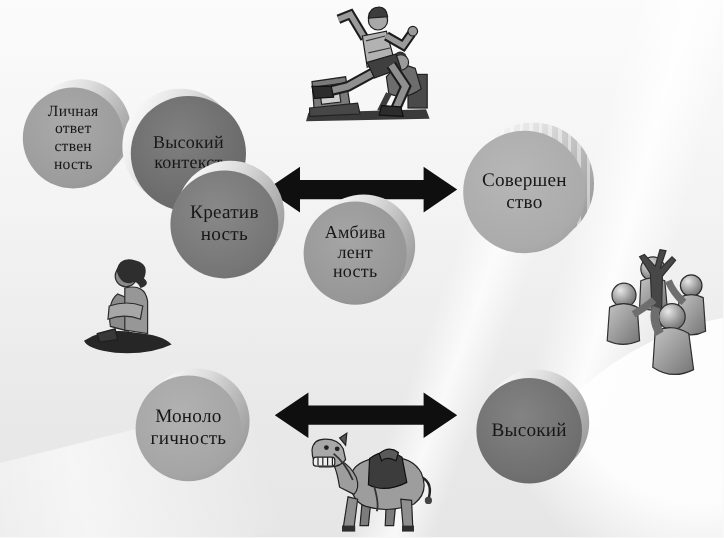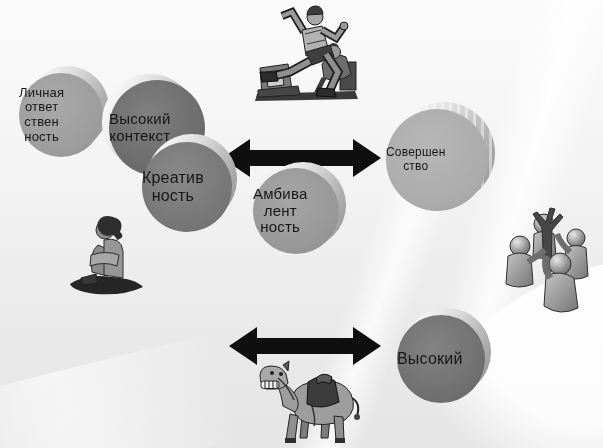--- a/index.html
+++ b/index.html
@@ -23,26 +23,27 @@
     position:absolute;inset:0;border-radius:50%;
     background:linear-gradient(115deg,#fcfcfc 8%,#dedede 42%,#949494 95%);
   }
   .rim.striated{
     background:
       repeating-linear-gradient(90deg,rgba(255,255,255,.45) 0 3px,rgba(255,255,255,0) 3px 8px),
       linear-gradient(115deg,#fcfcfc 8%,#dedede 42%,#949494 95%);
   }
   .disc{
     position:absolute;inset:0;border-radius:50%;
-    display:flex;align-items:center;justify-content:flex-start;text-align:center;
+    display:flex;align-items:center;justify-content:center;text-align:center;
     background:var(--fill,#999);
     background:radial-gradient(circle at 42% 36%,
       color-mix(in srgb,var(--fill,#999),white 14%) 0%,
       var(--fill,#999) 68%,
       color-mix(in srgb,var(--fill,#999),black 12%) 100%);
+    font-family:Liberation Serif, serif;
   }
   .label{white-space:pre-line;color:#171717;line-height:1.13;letter-spacing:.2px;}
   
   .arrow{position:absolute;}
   .art{position:absolute;}
 </style>
 </head>
 <body>
 
 <div class="stage">
@@ -92,25 +93,32 @@
     <div class="disc" style="--fill: #979797;">
       <span class="label" style="font-size:15px">Амбива
 лент
 ность</span>
     </div>
   </div>
 
   <div class="node" style="left:386px;top:109px;width:102px;height:102px;z-index:4">
     <div class="rim striated" style="transform:translate(7px,-7px)"></div>
     <div class="disc" style="--fill: #ababab;">
-      <span class="label" style="font-size:12px">Совершен
+      <span class="label" style="font-size:16px">Совершен
 ство</span>
     </div>
   </div>
 
+  <div class="node" style="left:113px;top:313px;width:88px;height:88px;z-index:2">
+    <div class="rim" style="transform:translate(7px,-6px)"></div>
+    <div class="disc" style="--fill: #a5a5a5;">
+      <span class="label" style="font-size:16px">Моноло
+гичность</span>
+    </div>
+  </div>
 
   <div class="node" style="left:397px;top:315px;width:88px;height:88px;z-index:2">
     <div class="rim" style="transform:translate(6px,-7px)"></div>
     <div class="disc" style="--fill: #6f6f6f;">
       <span class="label" style="font-size:16px">Высокий</span>
     </div>
   </div>
 
   <svg class="art" style="left:252px;top:2px;z-index:6" width="110" height="103" viewBox="0 0 110 103">
     <path d="M5 92 L103 89 L106 97 L3 99 Z" fill="#3a3a3a"></path>

